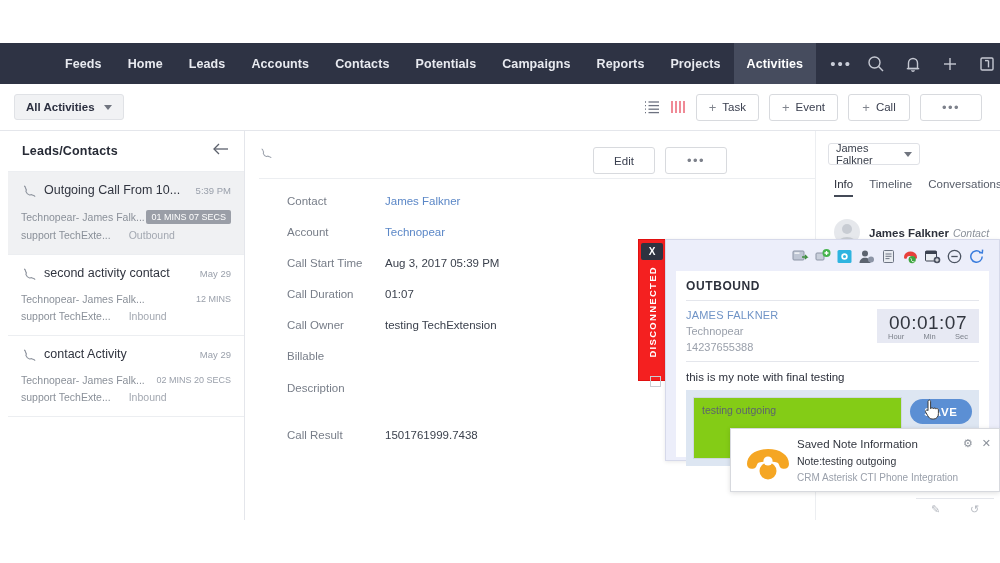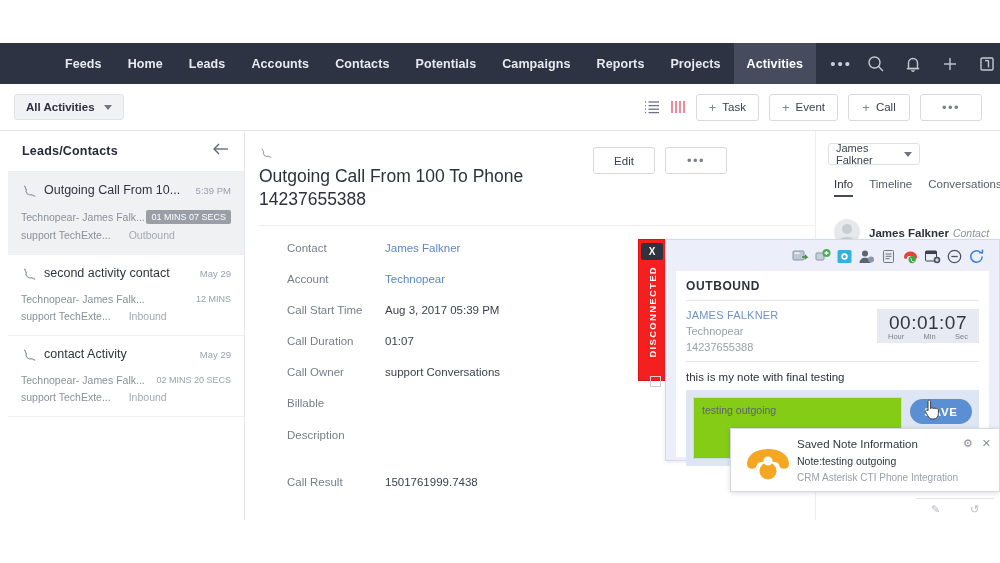--- a/index.html
+++ b/index.html
@@ -439,21 +439,20 @@
     </div>
   </div>
 
   <div class="center">
     <div class="det-head">
       <span class="det-ico">
         <svg width="13" height="13" viewBox="0 0 15 15" fill="none" stroke="#9aa0ab" stroke-width="1.2">
             <path d="M3 2.2c2 0 1.2 2.6 2.3 3.4.4.4-.6 1.2-.3 2 .5 1.4 2.2 3 3.6 3.4.8.2 1.5-.8 1.9-.4.8 1 3.4.3 3.4 2.2"></path>
           </svg>
       </span>
-      <h1 class="det-title">Outgoing Call From 100 To Phone 14237655388</h1>
       <div class="det-actions">
         <div class="btn-out">Edit</div>
         <div class="btn-out btn-dots">•••</div>
       </div>
     </div>
     <div class="sep"></div>
     <div class="fields">
       <div class="frow">
         <div class="flabel">Contact</div>
         <div class="fval link">James Falkner</div>
@@ -465,21 +464,21 @@
       <div class="frow">
         <div class="flabel">Call Start Time</div>
         <div class="fval">Aug 3, 2017 05:39 PM</div>
       </div>
       <div class="frow">
         <div class="flabel">Call Duration</div>
         <div class="fval">01:07</div>
       </div>
       <div class="frow">
         <div class="flabel">Call Owner</div>
-        <div class="fval">support Conversations</div>
+        <div class="fval">testing TechExtension</div>
       </div>
       <div class="frow">
         <div class="flabel">Billable</div>
         <div class="fval blank"></div>
       </div>
       <div class="frow" style="padding-bottom:34px">
         <div class="flabel">Description</div>
         <div class="fval blank"></div>
       </div>
       <div class="frow">

